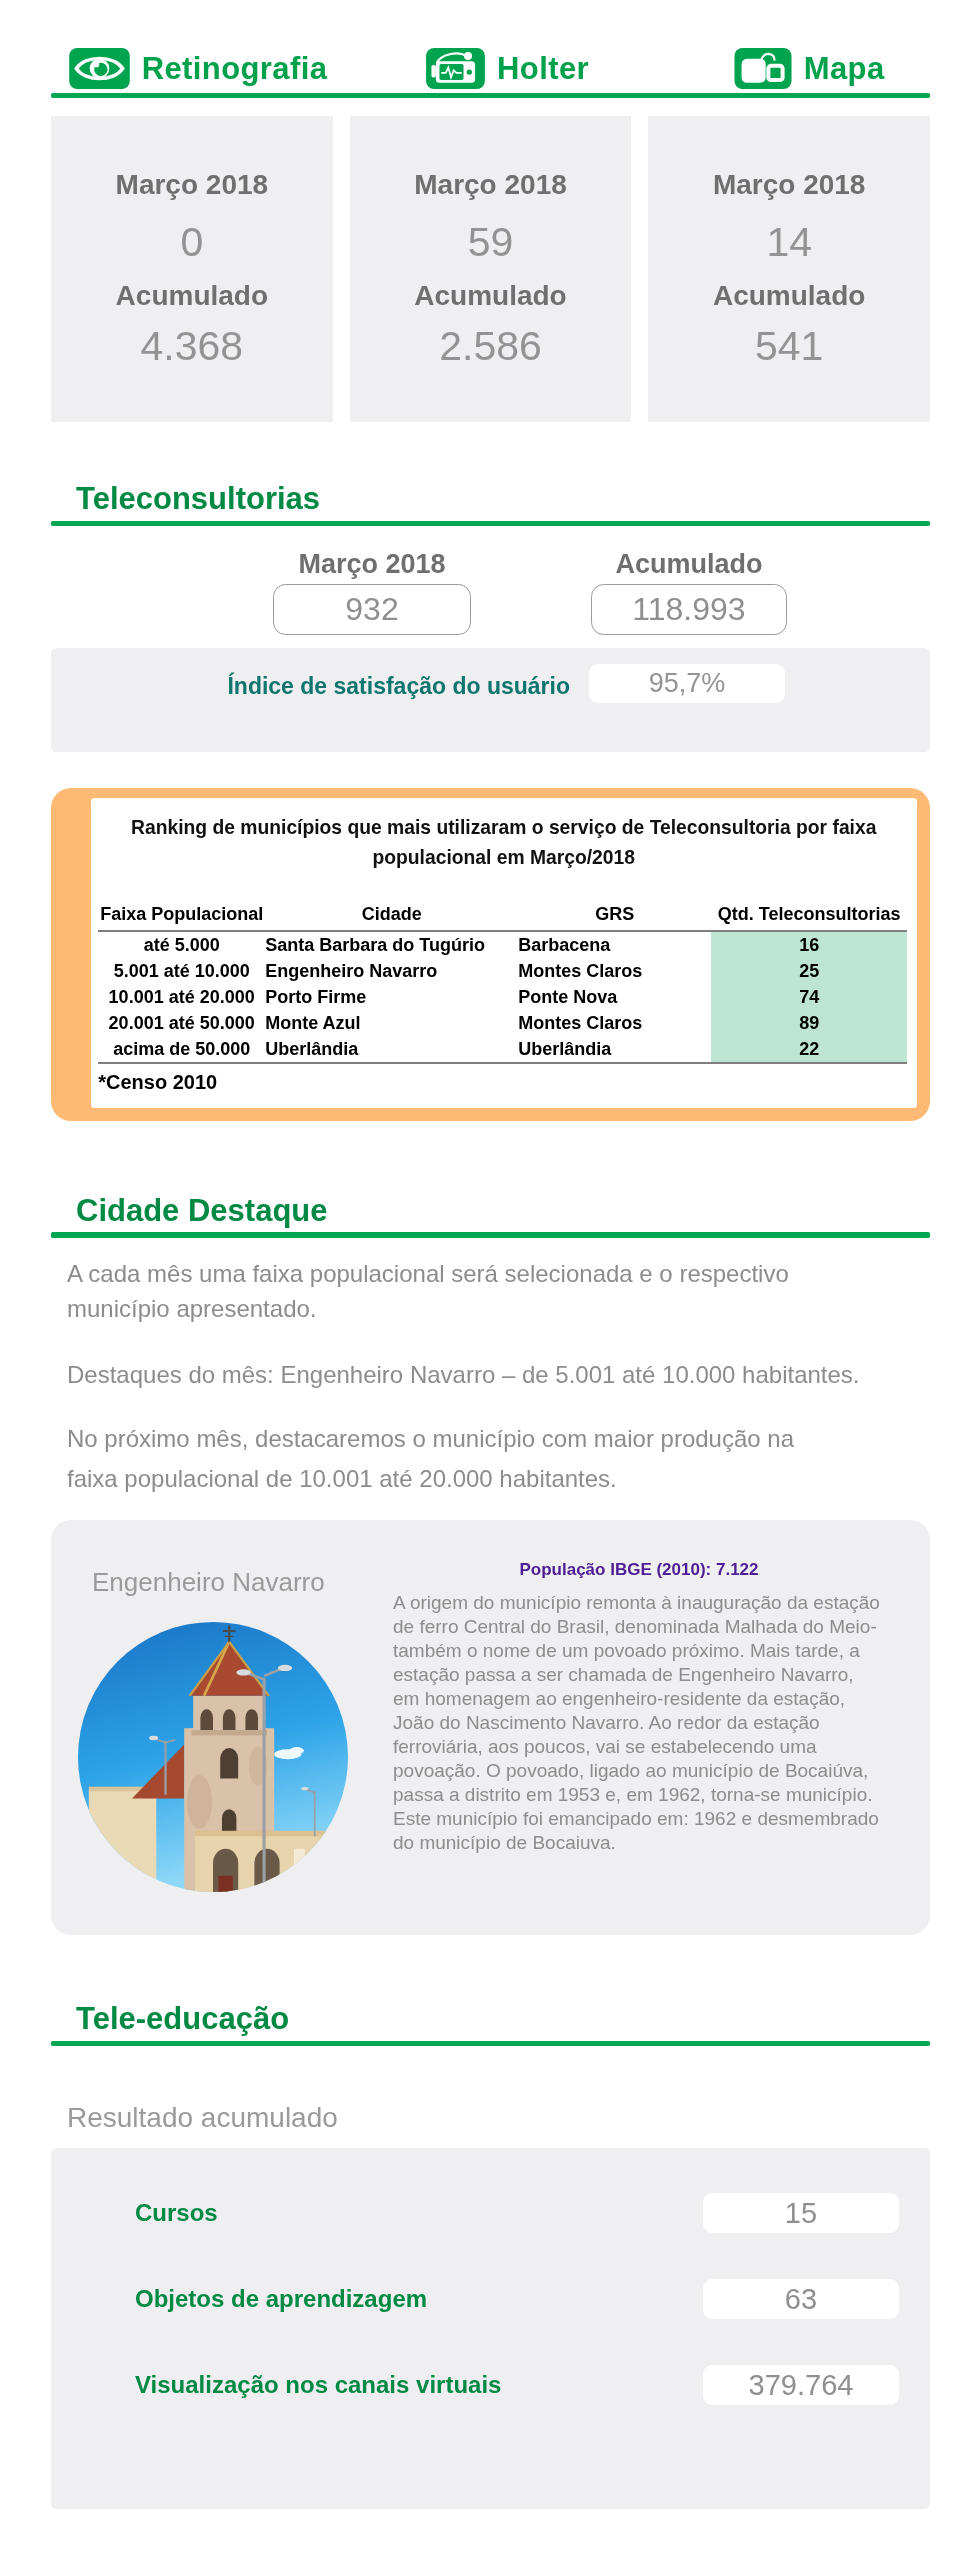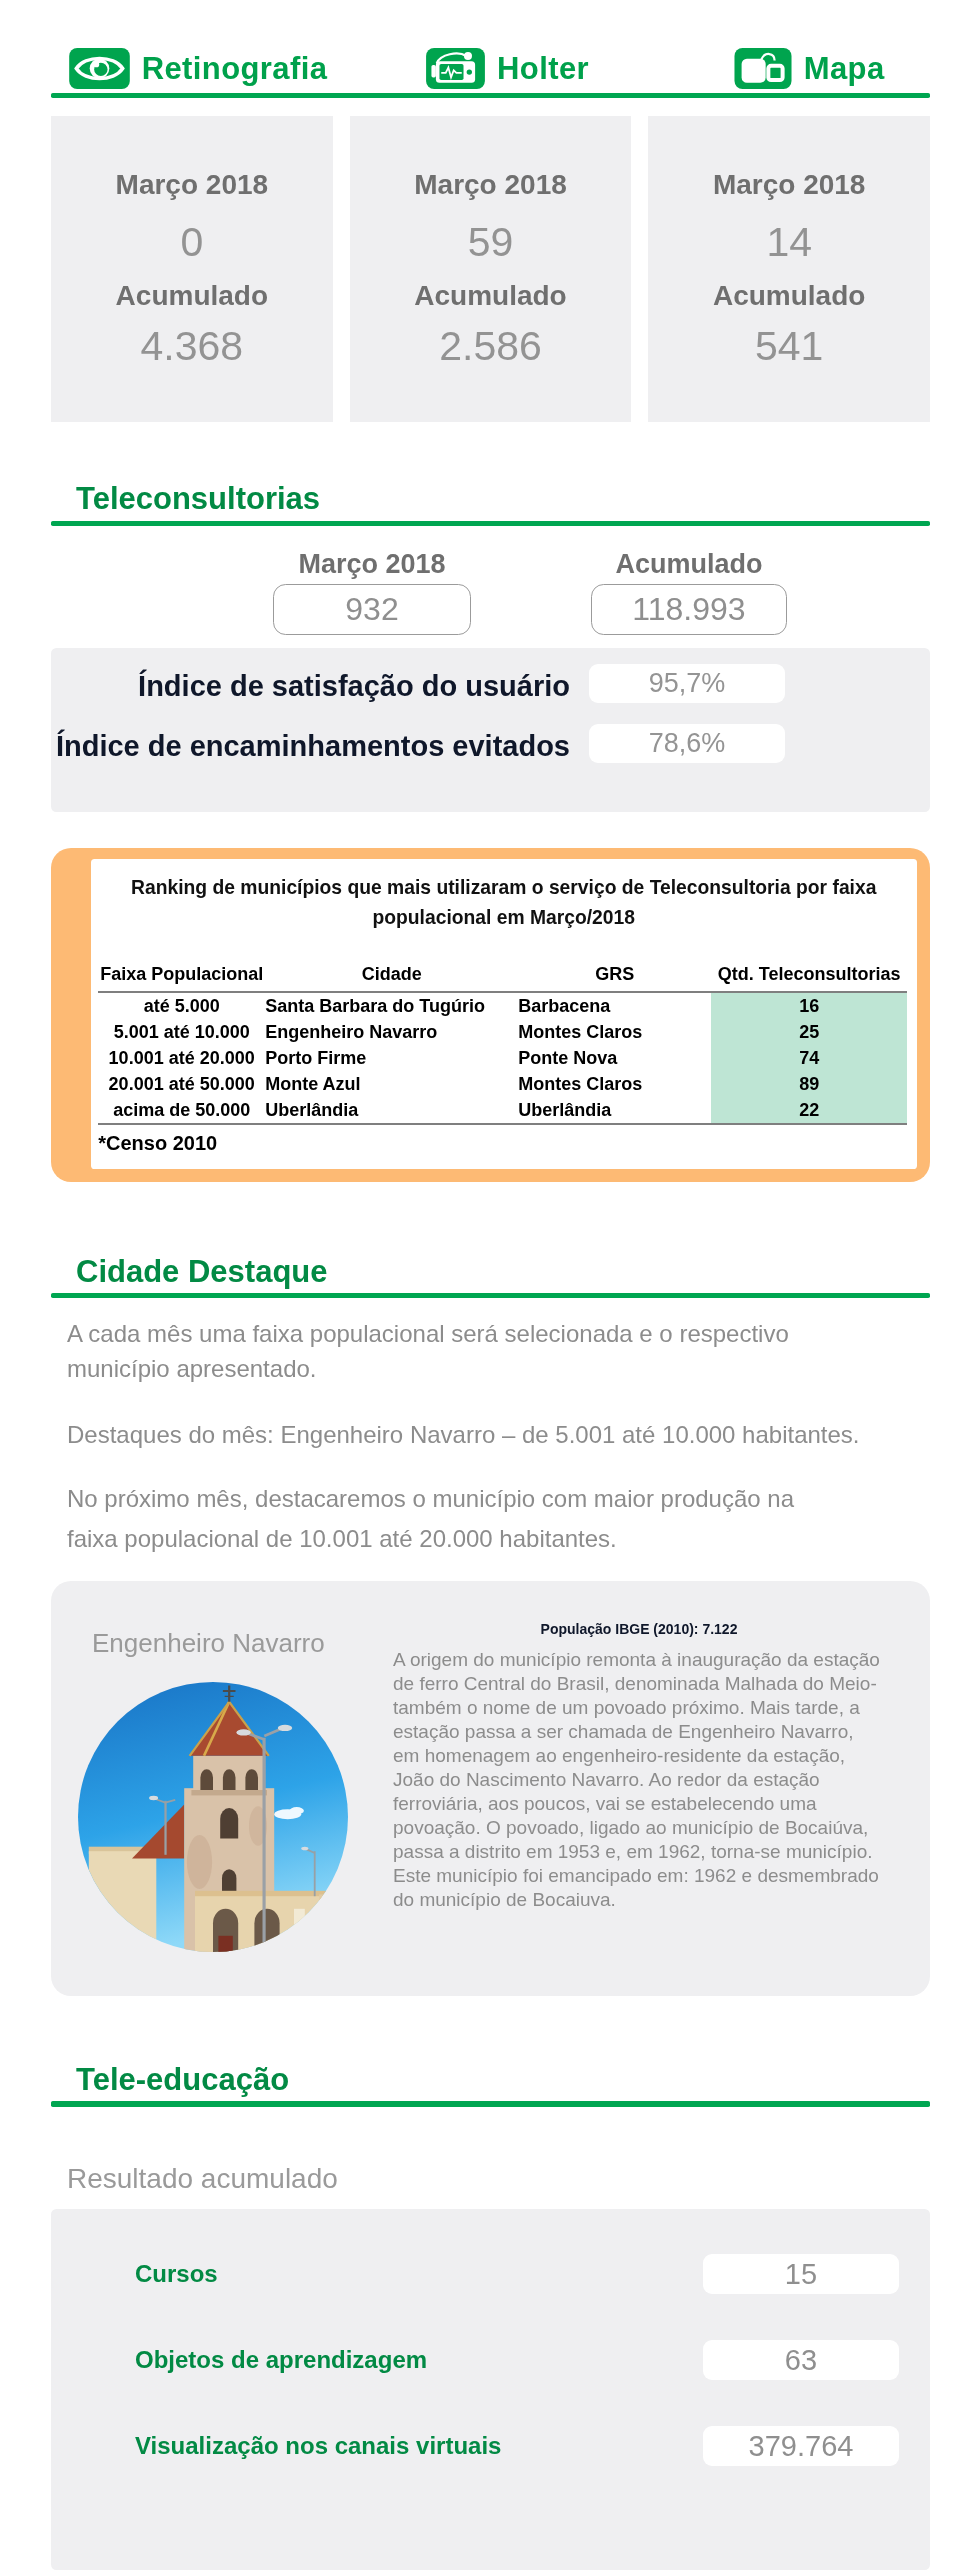--- a/index.html
+++ b/index.html
@@ -36,21 +36,21 @@
   .tc-cols { display:flex; margin-top:23.4px; }
   .tc-col { display:flex; flex-direction:column; align-items:center; }
   .tc-col1 { margin-left:222px; width:198px; }
   .tc-col2 { margin-left:120px; width:196px; }
   .tc-label { font-size:27px; font-weight:bold; color:#6F6F6F; line-height:29px; }
   .tc-valuebox { margin-top:5.4px; width:100%; height:51px; background:#fff; border:1.8px solid #9B9B9B; border-radius:12.6px; display:flex; align-items:center; justify-content:center; font-size:32px; font-weight:300; color:#8F8F8F; }
 
   .indices-box { margin-top:12.6px; background:#EFEFF1; border-radius:5.4px; padding:16px 0 49px 0; }
   .index-row { display:flex; align-items:center; }
   .index-row + .index-row { margin-top:21.6px; }
-  .index-label { width:519px; text-align:right; font-size:29px; font-weight:bold; color:#0f172a;margin-top:6px; }
+  .index-label { width:519px; text-align:right; font-size:23px; font-weight:bold; color:#0f766e;margin-top:6px; }
   .index-valuebox { margin-left:19px; width:196px; height:39px; background:#fff; border-radius:9px; display:flex; align-items:center; justify-content:center; font-size:27px; font-weight:300; color:#949494; }
 
   
   .ranking-card { margin-top:36px; background:#fdba74; border-radius:20px; padding:10.8px 13.5px 12.6px 40px; }
   .ranking-inner { background:#ffffff; border-radius:3.6px; padding:14.4px 7.2px 12.6px 7.2px; min-height:310px; }
   .ranking-title { font-size:19.3px; font-weight:bold; color:#111; text-align:center; line-height:30px; max-width:773px; margin:0 auto; font-family:"Liberation Sans", sans-serif; }
   .rtable { margin-top:31px; width:809px; }
   .rrow { display:grid; grid-template-columns:167px 253px 193px 196px; }
   .rhead { font-weight:bold; font-size:18px; color:#000; padding-bottom:5.4px; border-bottom:2.7px solid #7F7F7F; }
   .rhead > div { text-align:center; }
@@ -67,21 +67,21 @@
   .cd-p1 { margin-top:18px; }
   .cd-p2 { margin-top:31px; }
   .cd-p3 { margin-top:27px; line-height:40px; max-width:791px; }
 
   
   .city-card { margin-top:21.6px; background:#EFEFF1; border-radius:20px; height:415px; display:flex; }
   .city-left { width:342px; flex:none; }
   .city-title { margin:47px 0 0 41px; font-size:26px; color:#9A9A9A; }
   .city-photo { margin:23.4px 0 0 27px; width:270px; height:270px; border-radius:50%; overflow:hidden; }
   .city-right { flex:1; padding:40px 45px 0 0; }
-  .city-pop { font-size:14px; font-weight:bold; color:#0f172a; text-align:center; }
+  .city-pop { font-size:17px; font-weight:bold; color:#4c1d95; text-align:center; }
   .city-desc { margin-top:10.8px; font-size:19px; color:#8C8C8C; line-height:24px; }
 
   
   .te-subtitle { margin-top:56px; font-size:28px; color:#9A9A9A; padding-left:16px; }
   .te-box { margin-top:14.4px; background:#EFEFF1; border-radius:5.4px; height:361px; padding-top:45px; }
   .te-row { display:flex; align-items:center; height:40px; margin-bottom:46px; }
   .te-label { margin-left:84px; font-size:24px; font-weight:bold; color:#028A44; }
   .te-valuebox { margin-left:auto; margin-right:31px; width:196px; height:40px; background:#fff; border-radius:9px; display:flex; align-items:center; justify-content:center; font-size:29px; font-weight:300; color:#8F8F8F; }
 </style>
 </head>
@@ -156,24 +156,20 @@
       </div>
       <div class="tc-col tc-col2">
         <div class="tc-label">Acumulado</div>
         <div class="tc-valuebox">118.993</div>
       </div>
     </div>
     <div class="indices-box">
       <div class="index-row">
         <div class="index-label">Índice de satisfação do usuário</div>
         <div class="index-valuebox">95,7%</div>
-      </div>
-      <div class="index-row">
-        <div class="index-label">Índice de encaminhamentos evitados</div>
-        <div class="index-valuebox">78,6%</div>
       </div>
     </div>
   </section>
 
   <section class="ranking-card">
     <div class="ranking-inner">
       <div class="ranking-title">Ranking de municípios que mais utilizaram o serviço de Teleconsultoria por faixa populacional em Março/2018</div>
       <div class="rtable">
         <div class="rrow rhead">
           <div>Faixa Populacional</div>

